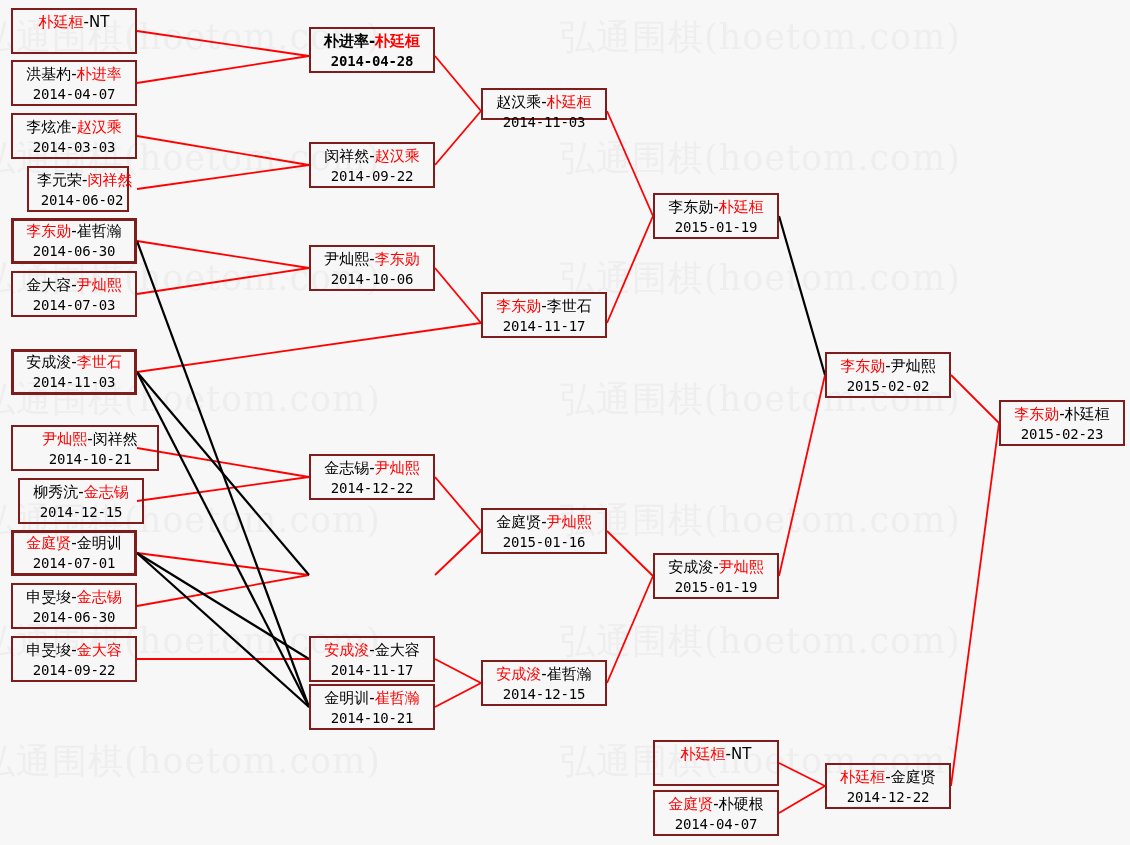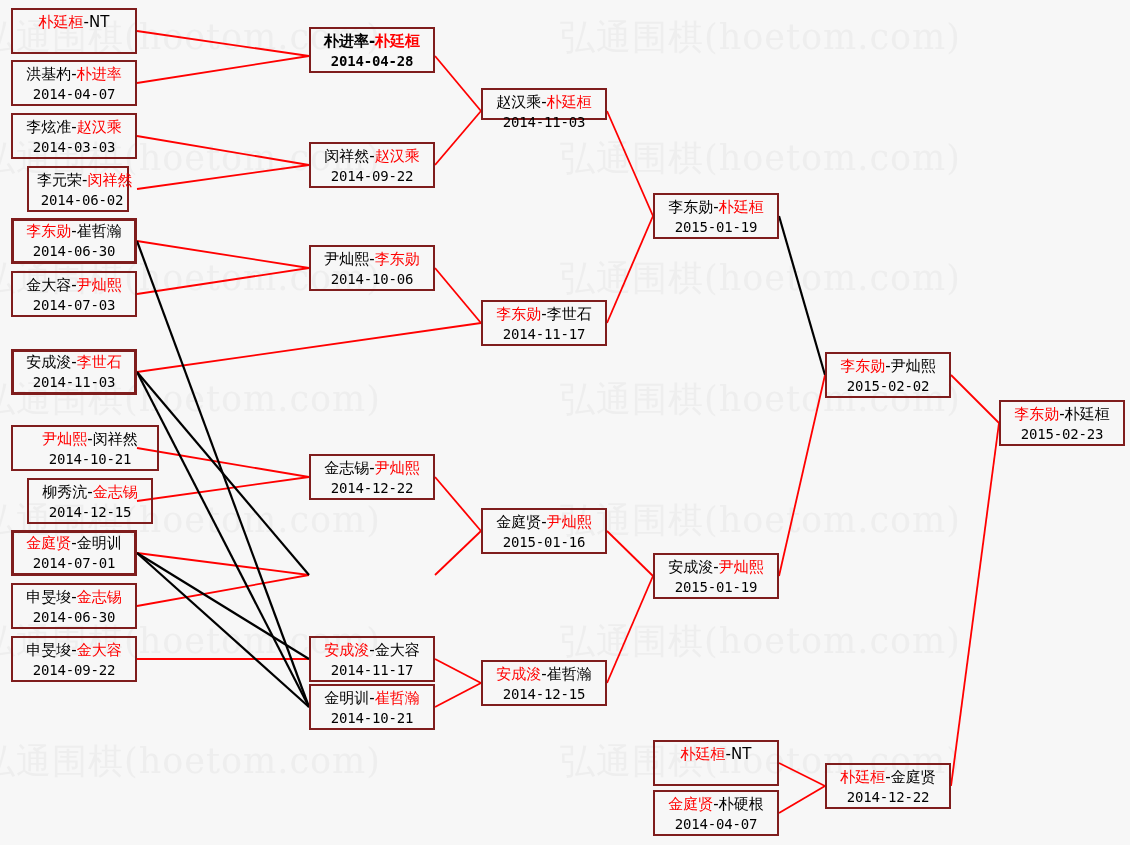--- a/index.html
+++ b/index.html
@@ -122,21 +122,21 @@
       <span class="dt">2014-07-03</span>
     </div>
     <div class="node bold" style="left: 11px; top: 349px; width: 126px; height: 46px;">
       <span class="ln"><span class="l">安成浚</span><span class="sep">-</span><span class="w">李世石</span></span>
       <span class="dt">2014-11-03</span>
     </div>
     <div class="node" style="left: 11px; top: 425px; width: 148px; height: 46px; padding-left: 10px;">
       <span class="ln"><span class="w">尹灿熙</span><span class="sep">-</span><span class="l">闵祥然</span></span>
       <span class="dt">2014-10-21</span>
     </div>
-    <div class="node" style="left: 27px; top: 478px; width: 126px; height: 46px;">
+    <div class="node" style="left: 18px; top: 478px; width: 126px; height: 46px;">
       <span class="ln"><span class="l">柳秀沆</span><span class="sep">-</span><span class="w">金志锡</span></span>
       <span class="dt">2014-12-15</span>
     </div>
     <div class="node bold" style="left: 11px; top: 530px; width: 126px; height: 46px;">
       <span class="ln"><span class="w">金庭贤</span><span class="sep">-</span><span class="l">金明训</span></span>
       <span class="dt">2014-07-01</span>
     </div>
     <div class="node" style="left: 11px; top: 583px; width: 126px; height: 46px;">
       <span class="ln"><span class="l">申旻埈</span><span class="sep">-</span><span class="w">金志锡</span></span>
       <span class="dt">2014-06-30</span>
@@ -166,21 +166,21 @@
       <span class="dt">2014-11-17</span>
     </div>
     <div class="node" style="left: 309px; top: 684px; width: 126px; height: 46px;">
       <span class="ln"><span class="l">金明训</span><span class="sep">-</span><span class="w">崔哲瀚</span></span>
       <span class="dt">2014-10-21</span>
     </div>
     <div class="node" style="left: 481px; top: 88px; width: 126px; height: 32px;">
       <span class="ln"><span class="l">赵汉乘</span><span class="sep">-</span><span class="w">朴廷桓</span></span>
       <span class="dt">2014-11-03</span>
     </div>
-    <div class="node" style="left: 481px; top: 300px; width: 126px; height: 46px;">
+    <div class="node" style="left: 481px; top: 292px; width: 126px; height: 46px;">
       <span class="ln"><span class="w">李东勋</span><span class="sep">-</span><span class="l">李世石</span></span>
       <span class="dt">2014-11-17</span>
     </div>
     <div class="node" style="left: 481px; top: 508px; width: 126px; height: 46px;">
       <span class="ln"><span class="l">金庭贤</span><span class="sep">-</span><span class="w">尹灿熙</span></span>
       <span class="dt">2015-01-16</span>
     </div>
     <div class="node" style="left: 481px; top: 660px; width: 126px; height: 46px;">
       <span class="ln"><span class="w">安成浚</span><span class="sep">-</span><span class="l">崔哲瀚</span></span>
       <span class="dt">2014-12-15</span>

